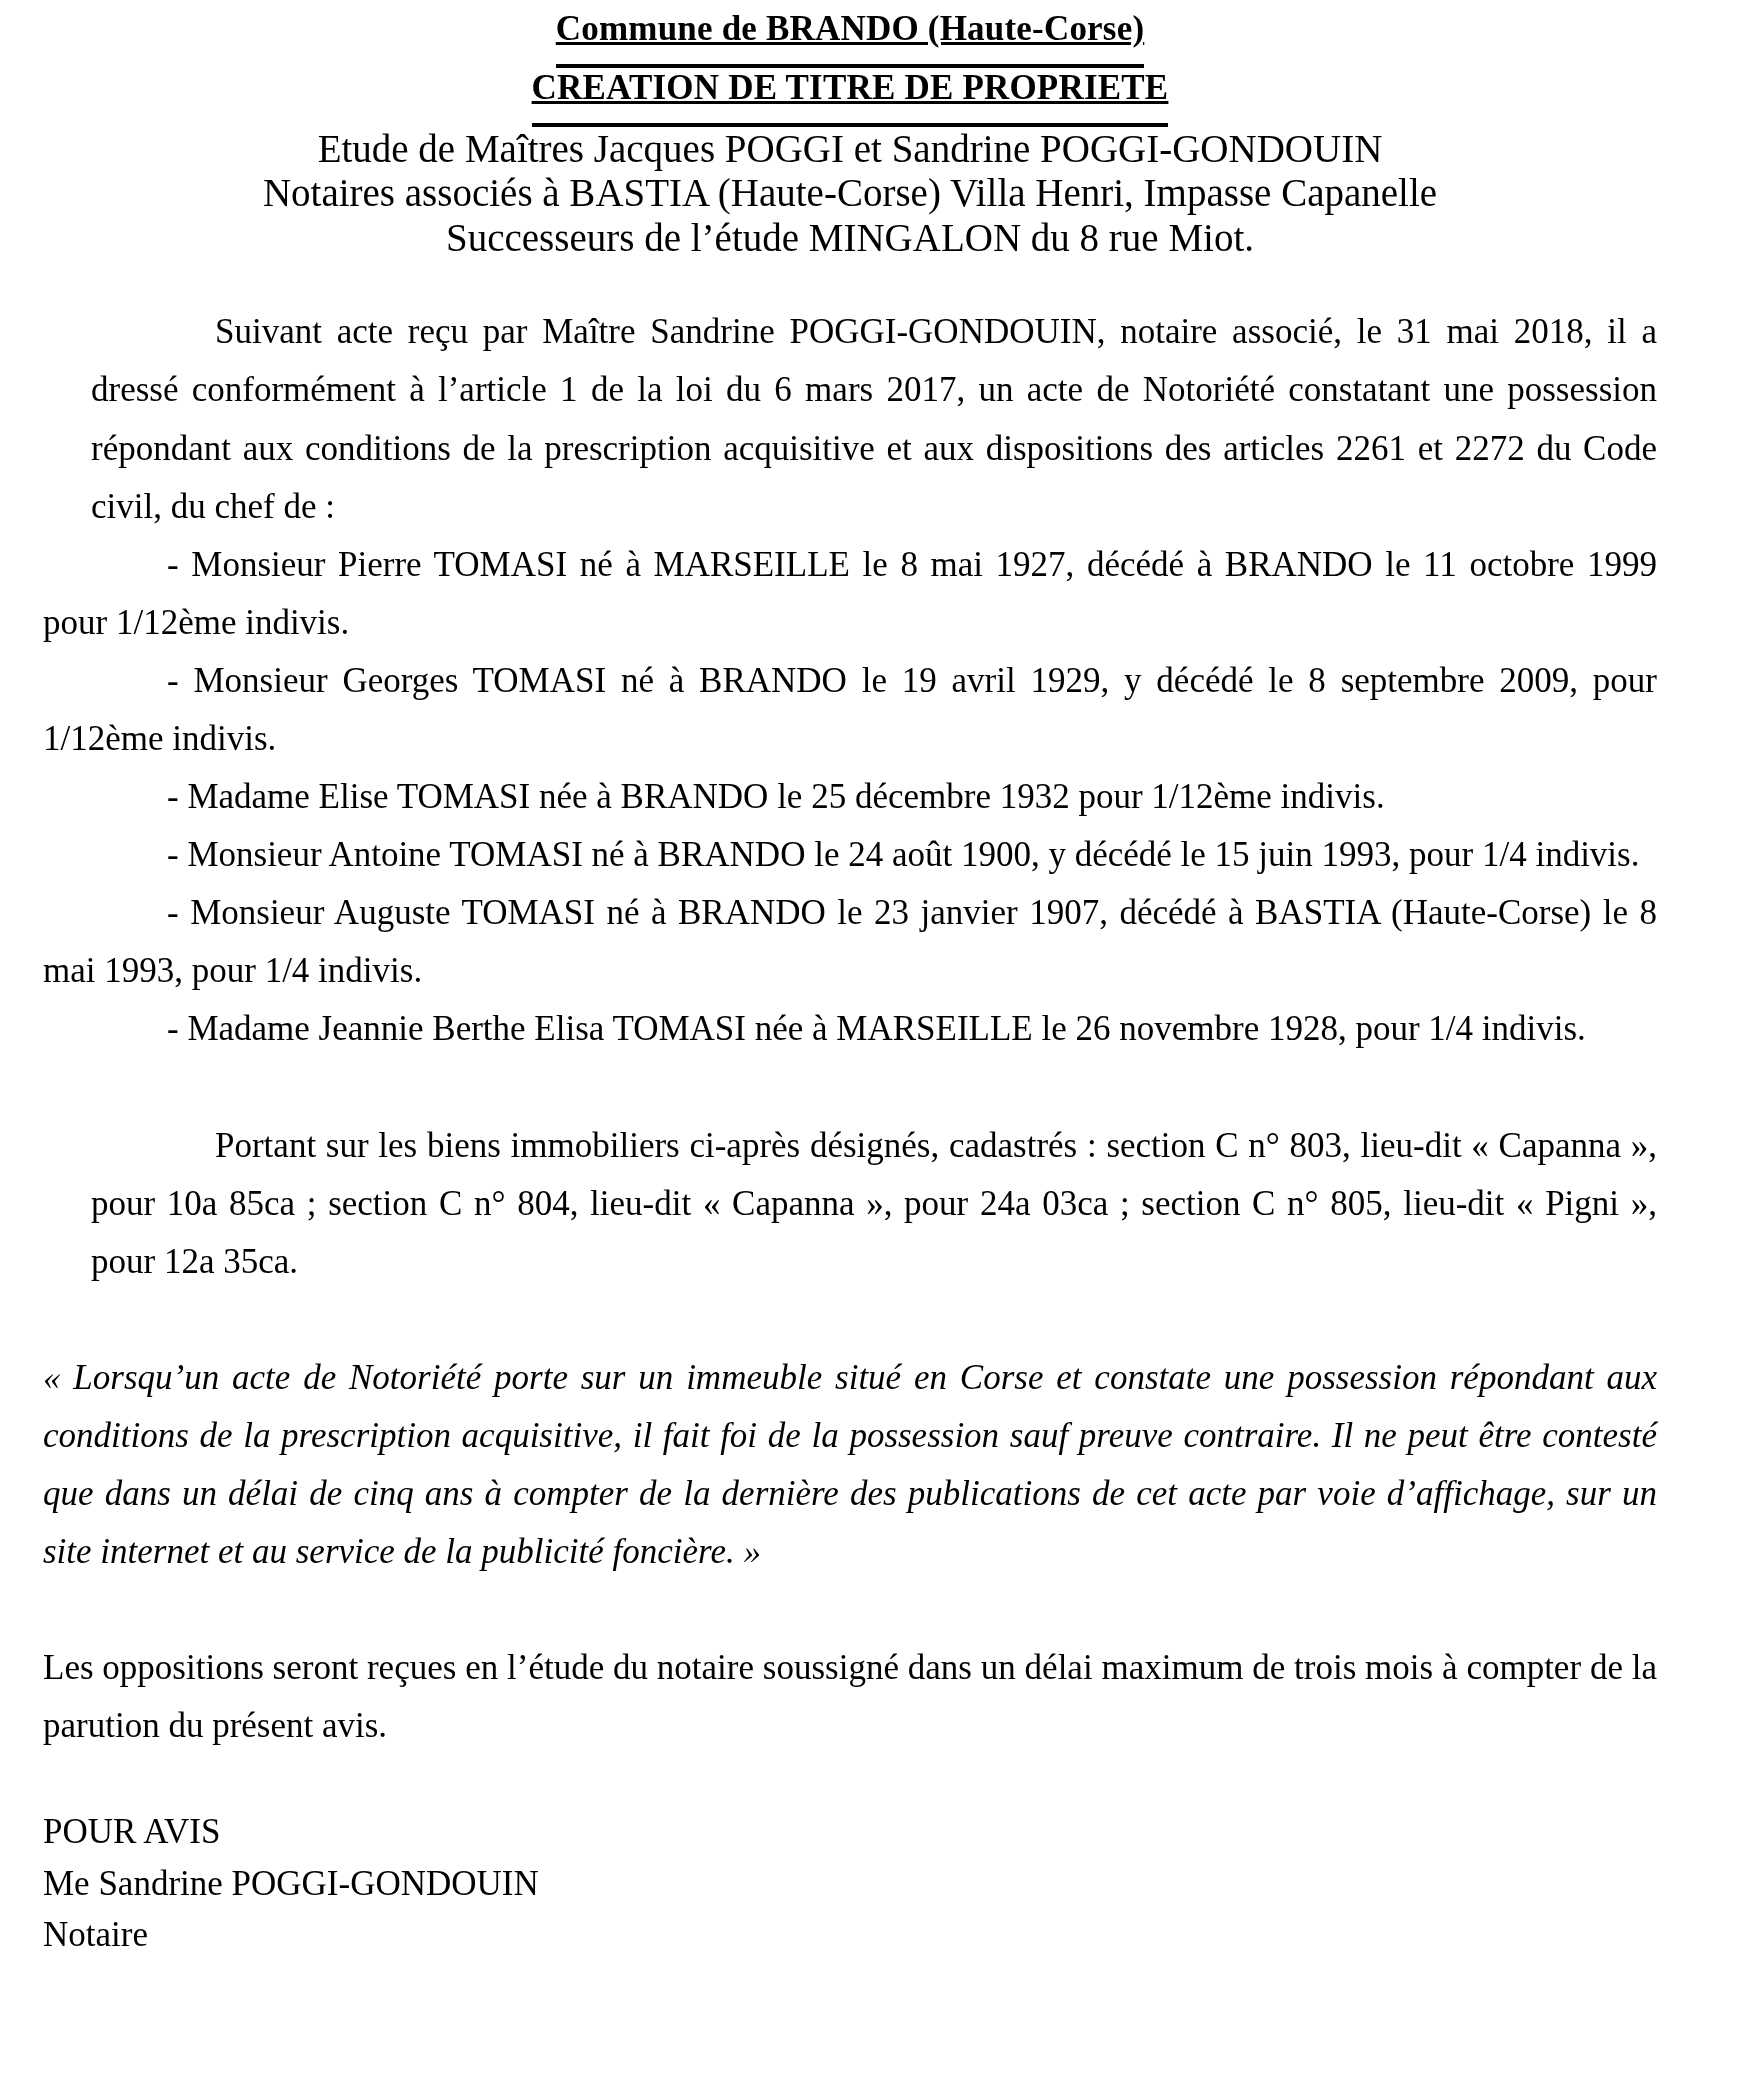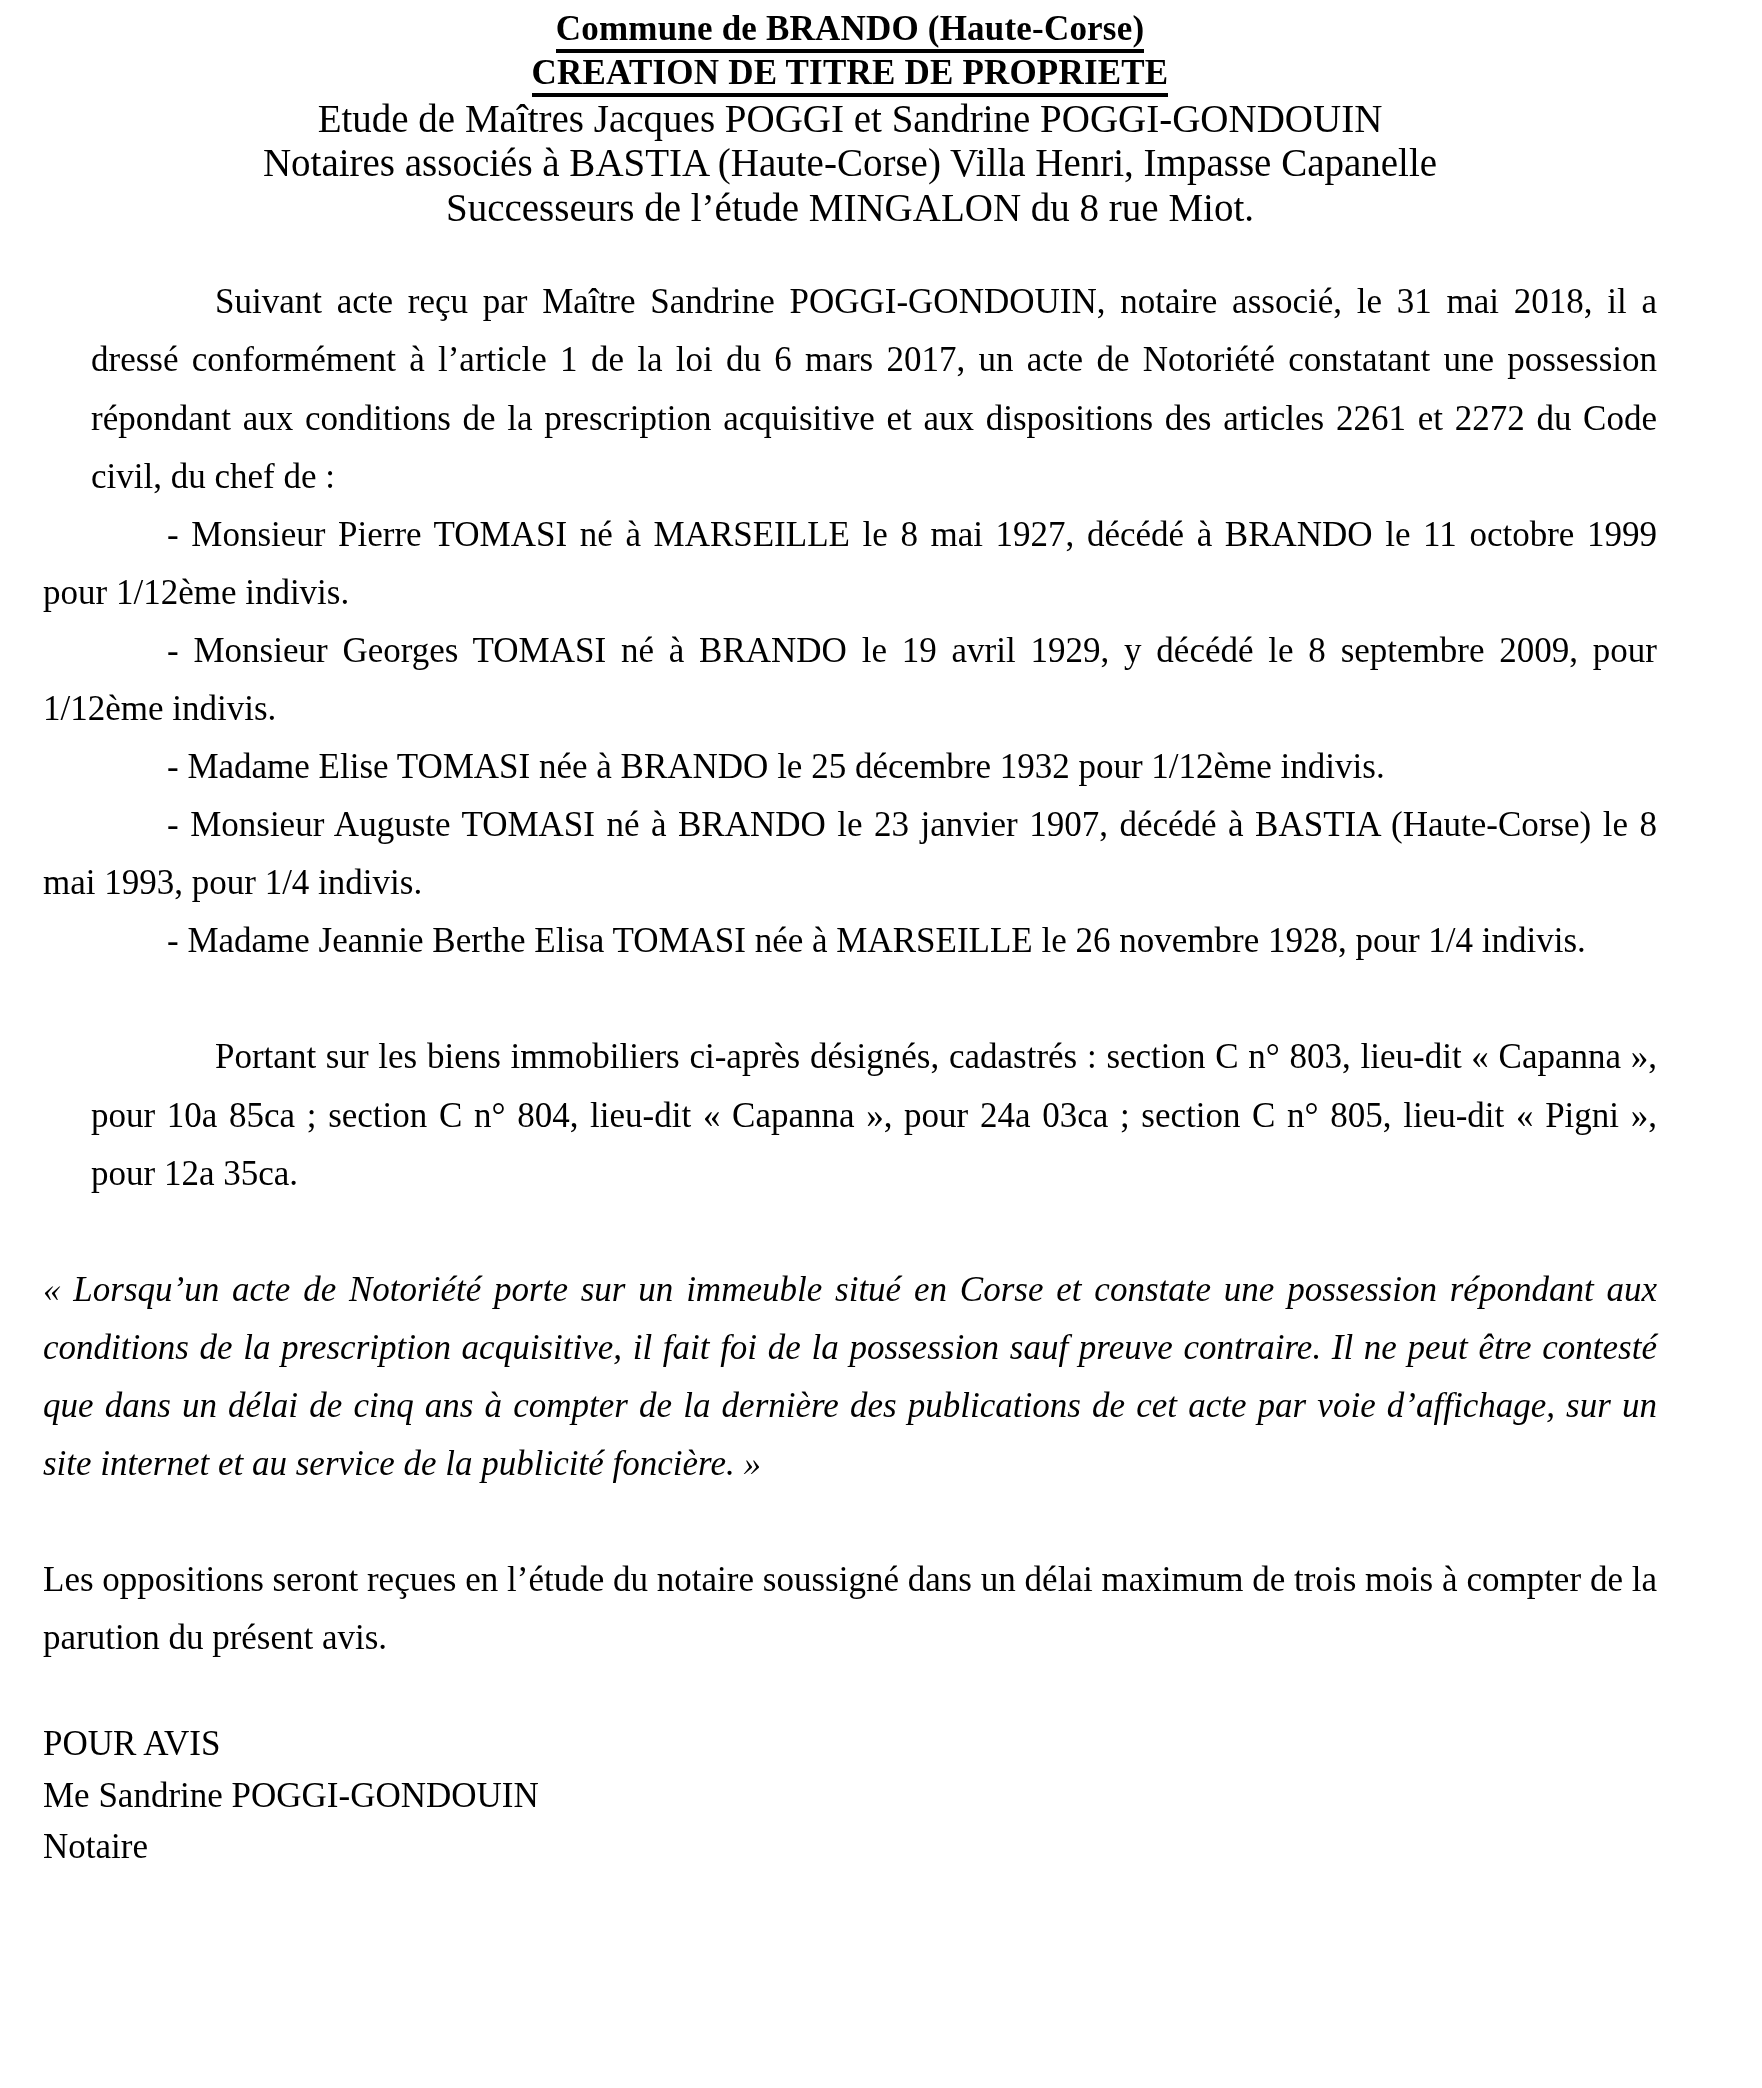--- a/index.html
+++ b/index.html
@@ -40,21 +40,22 @@
     font-size: 35px;
     font-weight: bold;
     line-height: 1.12;
     letter-spacing: 0.2px;
     display: block;
   }
 
   .title-line > span {
     display: inline-block;
     border-bottom: 4.3px solid #000;
-    padding-bottom: 1px;
+    padding-bottom: 16px;
+    text-decoration: underline;
   }
 
   .subtitle-line {
     font-size: 39px;
     font-weight: normal;
     line-height: 1.14;
     display: block;
   }
 
   
@@ -127,20 +128,21 @@
     <div class="body-block">
 
       <p class="para indent">Suivant acte reçu par Maître Sandrine POGGI-GONDOUIN, notaire associé, le 31 mai 2018, il a dressé conformément à l’article 1 de la loi du 6 mars 2017, un acte de Notoriété constatant une possession répondant aux conditions de la prescription acquisitive et aux dispositions des articles 2261 et 2272 du Code civil, du chef de :</p>
 
       <p class="para item">- Monsieur Pierre TOMASI né à MARSEILLE le 8 mai 1927, décédé à BRANDO le 11 octobre 1999 pour 1/12ème indivis.</p>
 
       <p class="para item">- Monsieur Georges TOMASI né à BRANDO le 19 avril 1929, y décédé le 8 septembre 2009, pour 1/12ème indivis.</p>
 
       <p class="para item">- Madame Elise TOMASI née à BRANDO le 25 décembre 1932 pour 1/12ème indivis.</p>
 
+      <p class="para item">- Monsieur Antoine TOMASI né à BRANDO le 24 août 1900, y décédé le 15 juin 1993, pour 1/4 indivis.</p>
 
       <p class="para item">- Monsieur Auguste TOMASI né à BRANDO le 23 janvier 1907, décédé à BASTIA (Haute-Corse) le 8 mai 1993, pour 1/4 indivis.</p>
 
       <p class="para item">- Madame Jeannie Berthe Elisa TOMASI née à MARSEILLE le 26 novembre 1928, pour 1/4 indivis.</p>
 
       <div class="spacer-line"></div>
 
       <p class="para indent">Portant sur les biens immobiliers ci-après désignés, cadastrés : section C n° 803, lieu-dit « Capanna », pour 10a 85ca ; section C n° 804, lieu-dit « Capanna », pour 24a 03ca ; section C n° 805, lieu-dit « Pigni », pour 12a 35ca.</p>
 
       <div class="spacer-line"></div>

